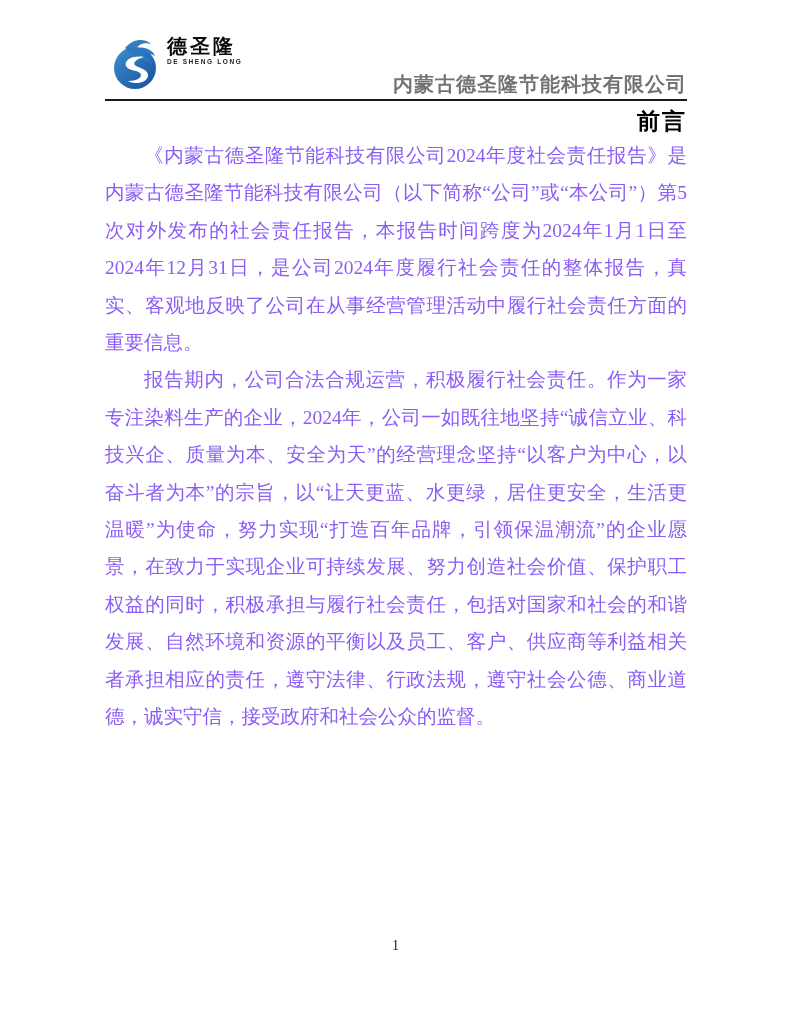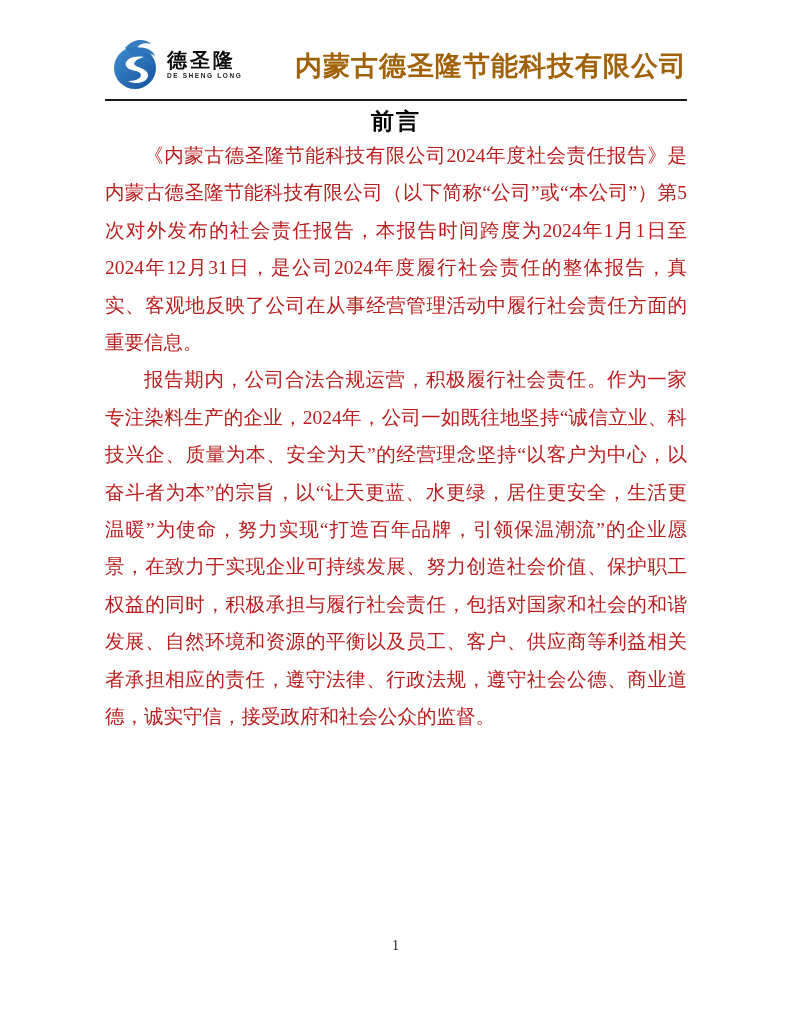--- a/index.html
+++ b/index.html
@@ -24,76 +24,76 @@
     height: 68px;
   }
   .logo {
     position: absolute;
     left: 6px;
     top: 6px;
     display: flex;
     align-items: flex-start;
   }
   .logo-icon { width: 52px; height: 56px; }
-  .logo-text { margin-left: 4px; margin-top: 14px; }
+  .logo-text { margin-left: 4px; margin-top: 0; }
   .logo-cn {
     font-family: "Liberation Sans", "DejaVu Sans", sans-serif;
     font-weight: bold;
     font-size: 20px;
     letter-spacing: 3px;
     color: #0b0b0b;
     line-height: 20px;
   }
   .logo-en {
     font-family: "Liberation Sans", "DejaVu Sans", sans-serif;
     font-weight: bold;
     font-size: 6.5px;
     letter-spacing: 1.6px;
     color: #222222;
     margin-top: 2px;
   }
   .company-name {
     position: absolute;
     right: 0;
-    bottom: 14px;
+    bottom: 0;
     font-weight: bold;
-    font-size: 27px;
+    font-size: 20px;
     letter-spacing: 1px;
-    color: #a16207;
+    color: #737373;
     white-space: nowrap;
   }
   .header-rule {
     position: absolute;
     left: 105px;
     top: 99px;
     width: 582px;
     height: 0;
     border-top: 2.5px solid #1c1c1c;
   }
   
   .doc-title {
     position: absolute;
     left: 105px;
     top: 106px;
     width: 582px;
-    text-align: center;
+    text-align: right;
     font-weight: bold;
     font-size: 23px;
     letter-spacing: 2px;
     color: #000000;
   }
   .doc-body {
     position: absolute;
     left: 105px;
     top: 137px;
     width: 582px;
     font-size: 19.5px;
     line-height: 37.4px;
     text-align: justify;
-    color: #b91c1c;
+    color: #8b5cf6;
   }
   .doc-body p {
     text-indent: 2em;
     text-justify: inter-ideograph;
   }
   
   .page-number {
     position: absolute;
     left: 0;
     top: 938px;

